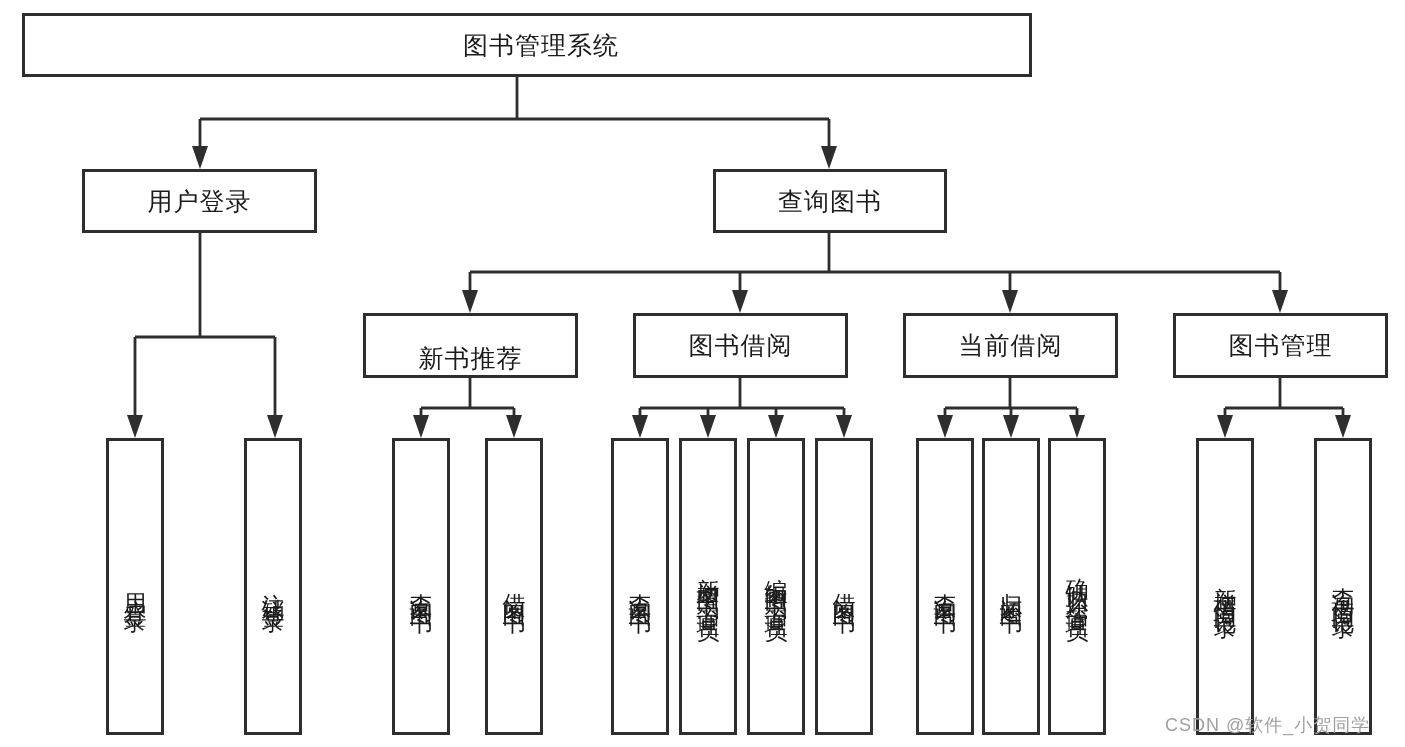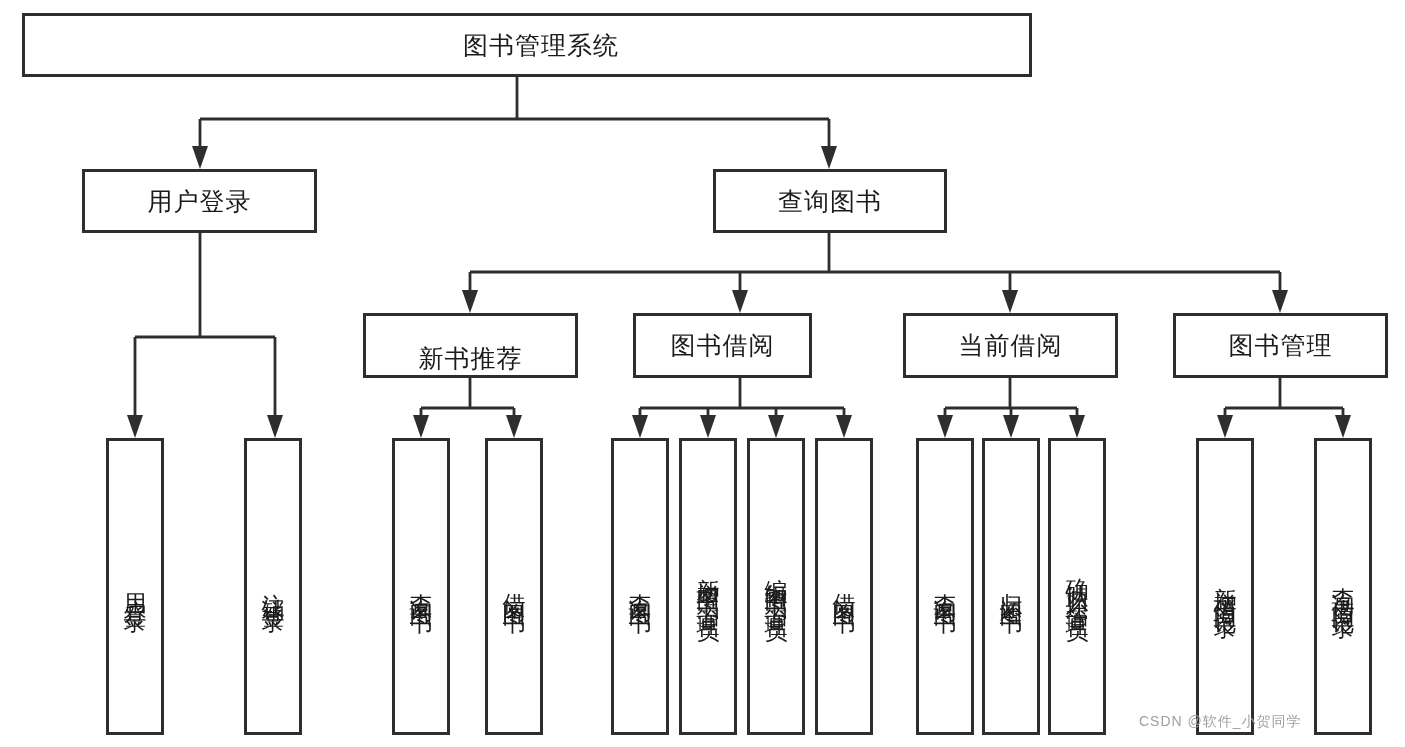--- a/index.html
+++ b/index.html
@@ -30,23 +30,23 @@
   .box.h { font-size: 25px; letter-spacing: 1px; }
   .box.v {
     writing-mode: vertical-rl;
     text-orientation: mixed;
     font-size: 23px;
     letter-spacing: 6px;
     line-height: 1;
   }
   .watermark {
     position: absolute;
-    left: 1139px;
+    left: 1165px;
     top: 713px;
-    font-size: 14px;
+    font-size: 18px;
     letter-spacing: 1px;
     color: #a0a0a0;
     z-index: 3;
     white-space: nowrap;
     text-align: center;
   }
 </style>
 </head>
 <body>
 
@@ -118,21 +118,21 @@
   <div class="box h" style="left:82px; top:169px; width:235px; height:64px;">
     <span>用户登录</span>
   </div>
   <div class="box h" style="left:713px; top:169px; width:234px; height:64px;">
     <span>查询图书</span>
   </div>
 
   <div class="box h" style="left:363px; top:313px; width:215px; height:65px;align-items:flex-end;">
     <span>新书推荐</span>
   </div>
-  <div class="box h" style="left:633px; top:313px; width:179px; height:65px;">
+  <div class="box h" style="left:633px; top:313px; width:215px; height:65px;">
     <span>图书借阅</span>
   </div>
   <div class="box h" style="left:903px; top:313px; width:215px; height:65px;">
     <span>当前借阅</span>
   </div>
   <div class="box h" style="left:1173px; top:313px; width:215px; height:65px;">
     <span>图书管理</span>
   </div>
 
   <div class="box v" style="left:106px; top:438px; width:58px; height:297px;">

